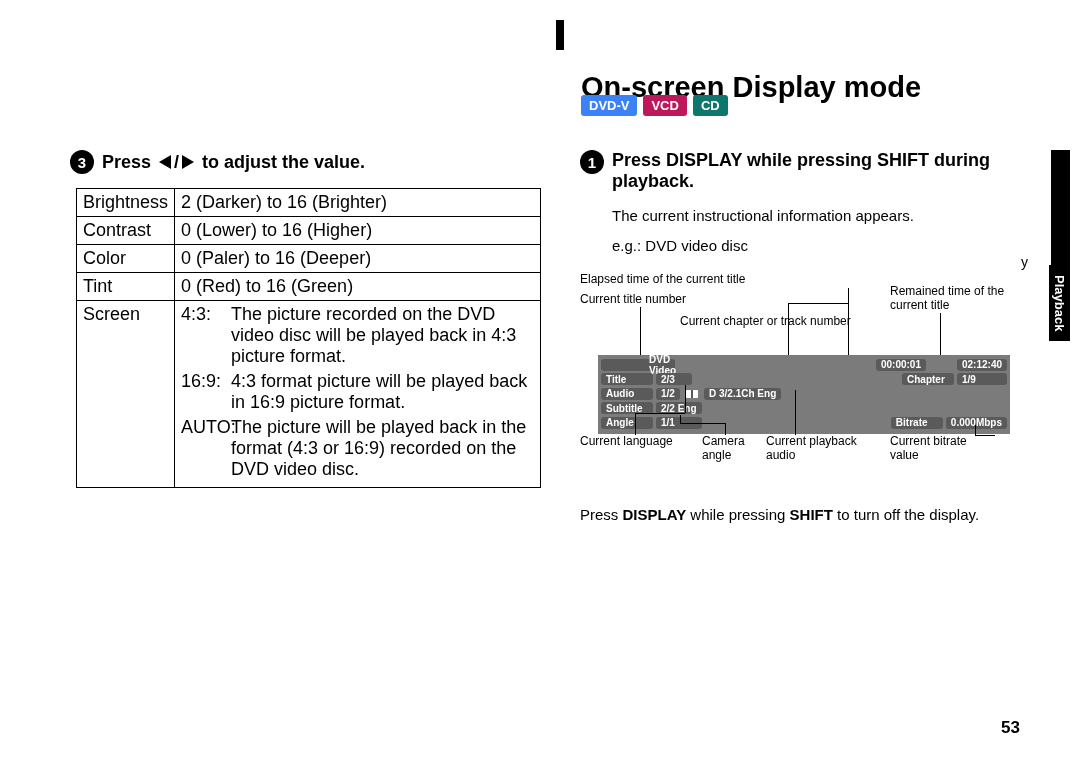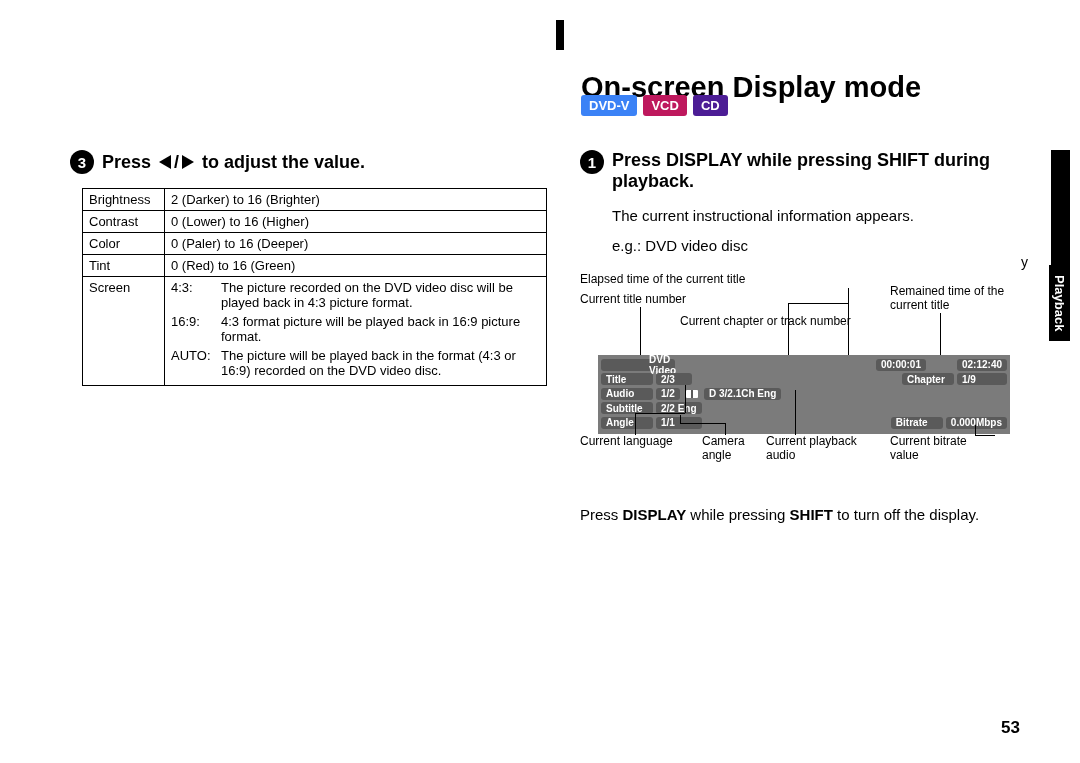--- a/index.html
+++ b/index.html
@@ -47,21 +47,21 @@
     gap: 6px;
   }
   .badge {
     font-size: 13px;
     font-weight: bold;
     padding: 3px 8px;
     border-radius: 3px;
   }
   .badge.dvd { background:#3b82f6; color:#fff; }
   .badge.vcd { background:#be185d; color:#fff; }
-  .badge.cd  { background:#4c1d95; color:#fff; }
+  .badge.cd  { background:#0f766e; color:#fff; }
 
   
   .left-col {
     position: absolute;
     top: 150px; left: 70px;
     width: 465px;
   }
   .step-head {
     display:flex; align-items:center; gap:8px;
     font-size:18px; font-weight:bold;
@@ -74,22 +74,22 @@
     font-size:15px; font-weight:bold;
     flex-shrink:0;
   }
   .tri-l, .tri-r { display:inline-block; width:0;height:0; vertical-align:middle; }
   .tri-l { border-top:7px solid transparent; border-bottom:7px solid transparent; border-right:12px solid #000; }
   .tri-r { border-top:7px solid transparent; border-bottom:7px solid transparent; border-left:12px solid #000; }
 
   table.adj {
     border-collapse: collapse;
     width: 100%;
-    font-size: 13px;
-    margin-left: 12px;
+    font-size: 18px;
+    margin-left: 6px;
   }
   table.adj td {
     border: 1px solid #000;
     padding: 3px 6px;
     vertical-align: top;
   }
   table.adj td.key { width: 82px; }
   .screen-rows .row { display:flex; margin-bottom:4px; }
   .screen-rows .mode { width:50px; flex-shrink:0; }
 

